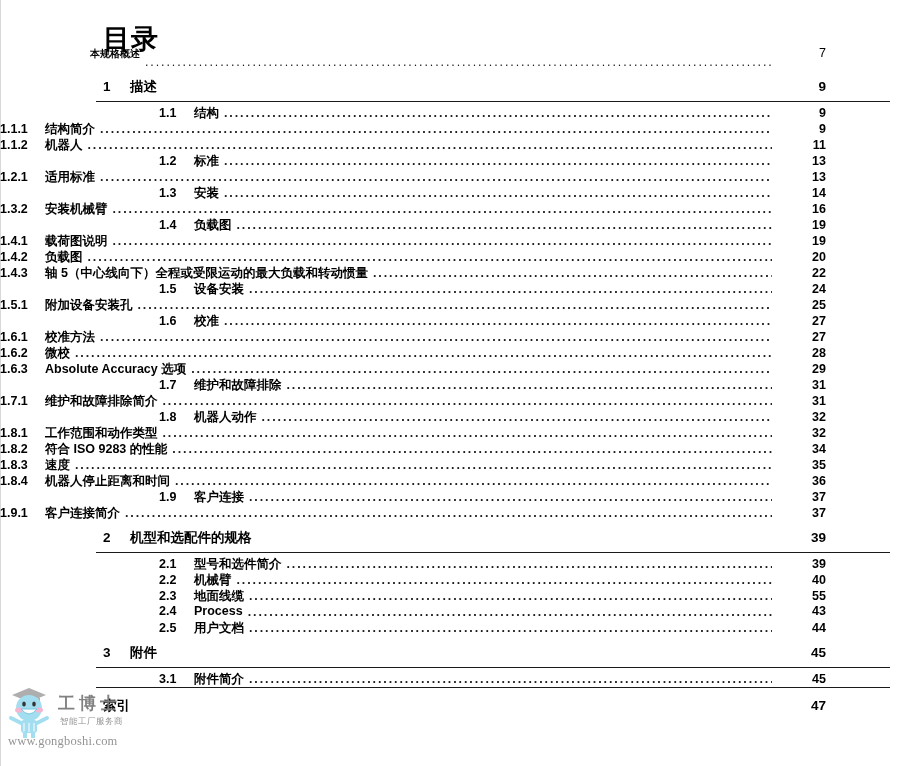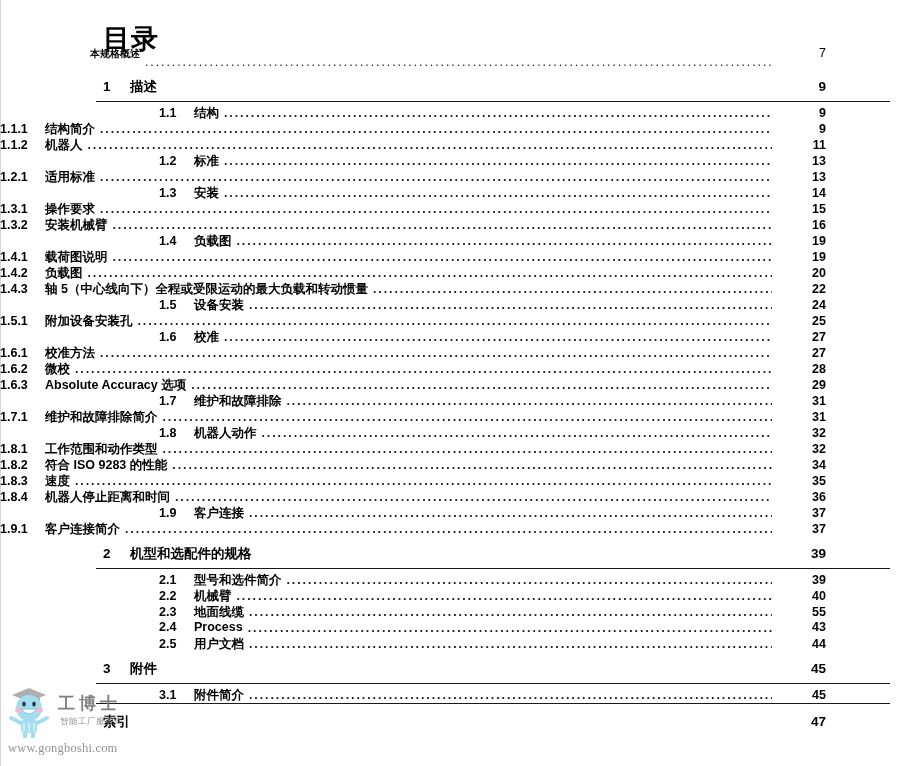--- a/index.html
+++ b/index.html
@@ -155,21 +155,21 @@
     bottom: 8px;
     width: 170px;
     height: 70px;
     pointer-events: none;
     opacity: 0.95;
     padding-left: 23px;
   }
   #wm-url {
     position: absolute;
     left: 6px;
-    top: 53px;
+    top: 46px;
     font-size: 12.5px;
     color: #8e8e8e;
     font-family: "Liberation Serif", "DejaVu Serif", serif;
     letter-spacing: 0.2px;
   }
   #wm-brand {
     position: absolute;
     left: 56px;
     top: 4px;
     font-size: 17px;
@@ -240,26 +240,20 @@
         <span class="leader"></span>
         <span class="page">13</span>
       </div>
       <div class="row lvl-2">
         <span class="num">1.3</span>
         <span class="label">安装</span>
         <span class="leader"></span>
         <span class="page">14</span>
       </div>
       <div class="row lvl-3">
-        <span class="num">1.3.1</span>
-        <span class="label">操作要求</span>
-        <span class="leader"></span>
-        <span class="page">15</span>
-      </div>
-      <div class="row lvl-3">
         <span class="num">1.3.2</span>
         <span class="label">安装机械臂</span>
         <span class="leader"></span>
         <span class="page">16</span>
       </div>
       <div class="row lvl-2">
         <span class="num">1.4</span>
         <span class="label">负载图</span>
         <span class="leader"></span>
         <span class="page">19</span>

